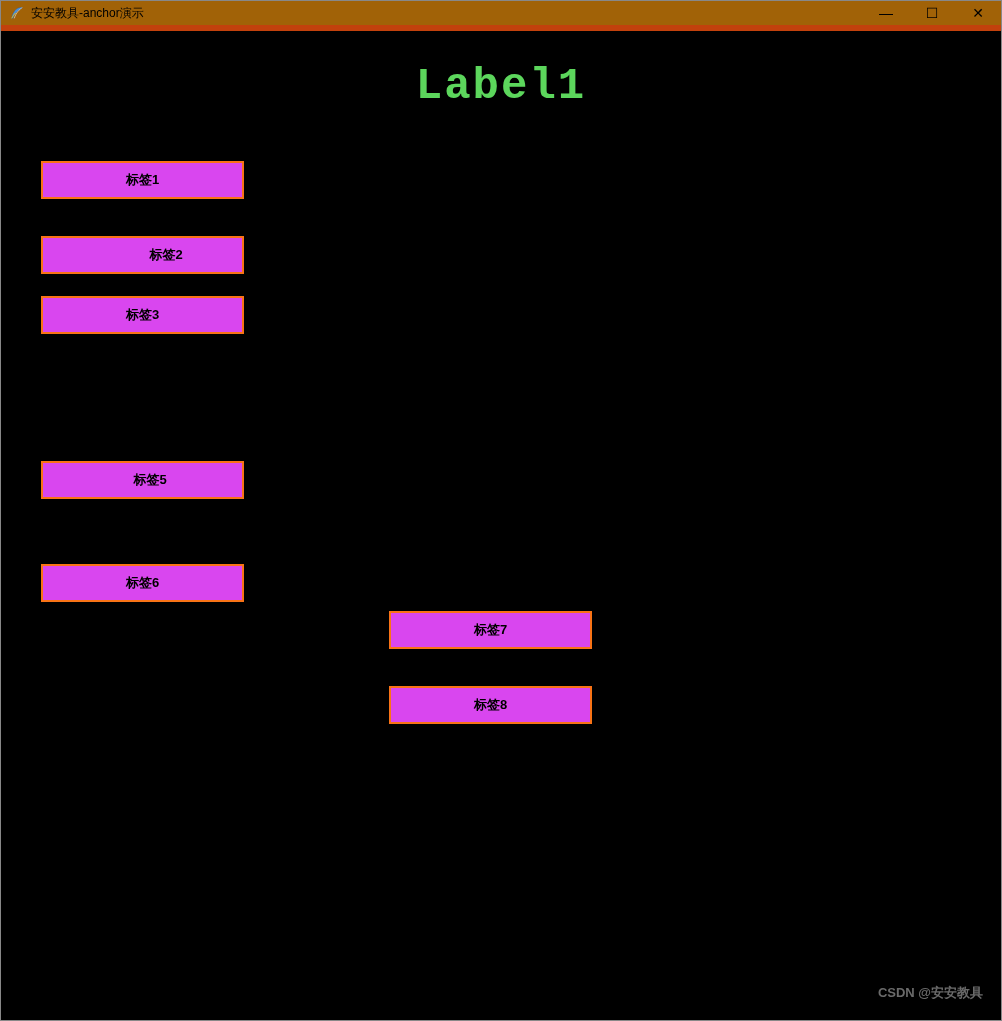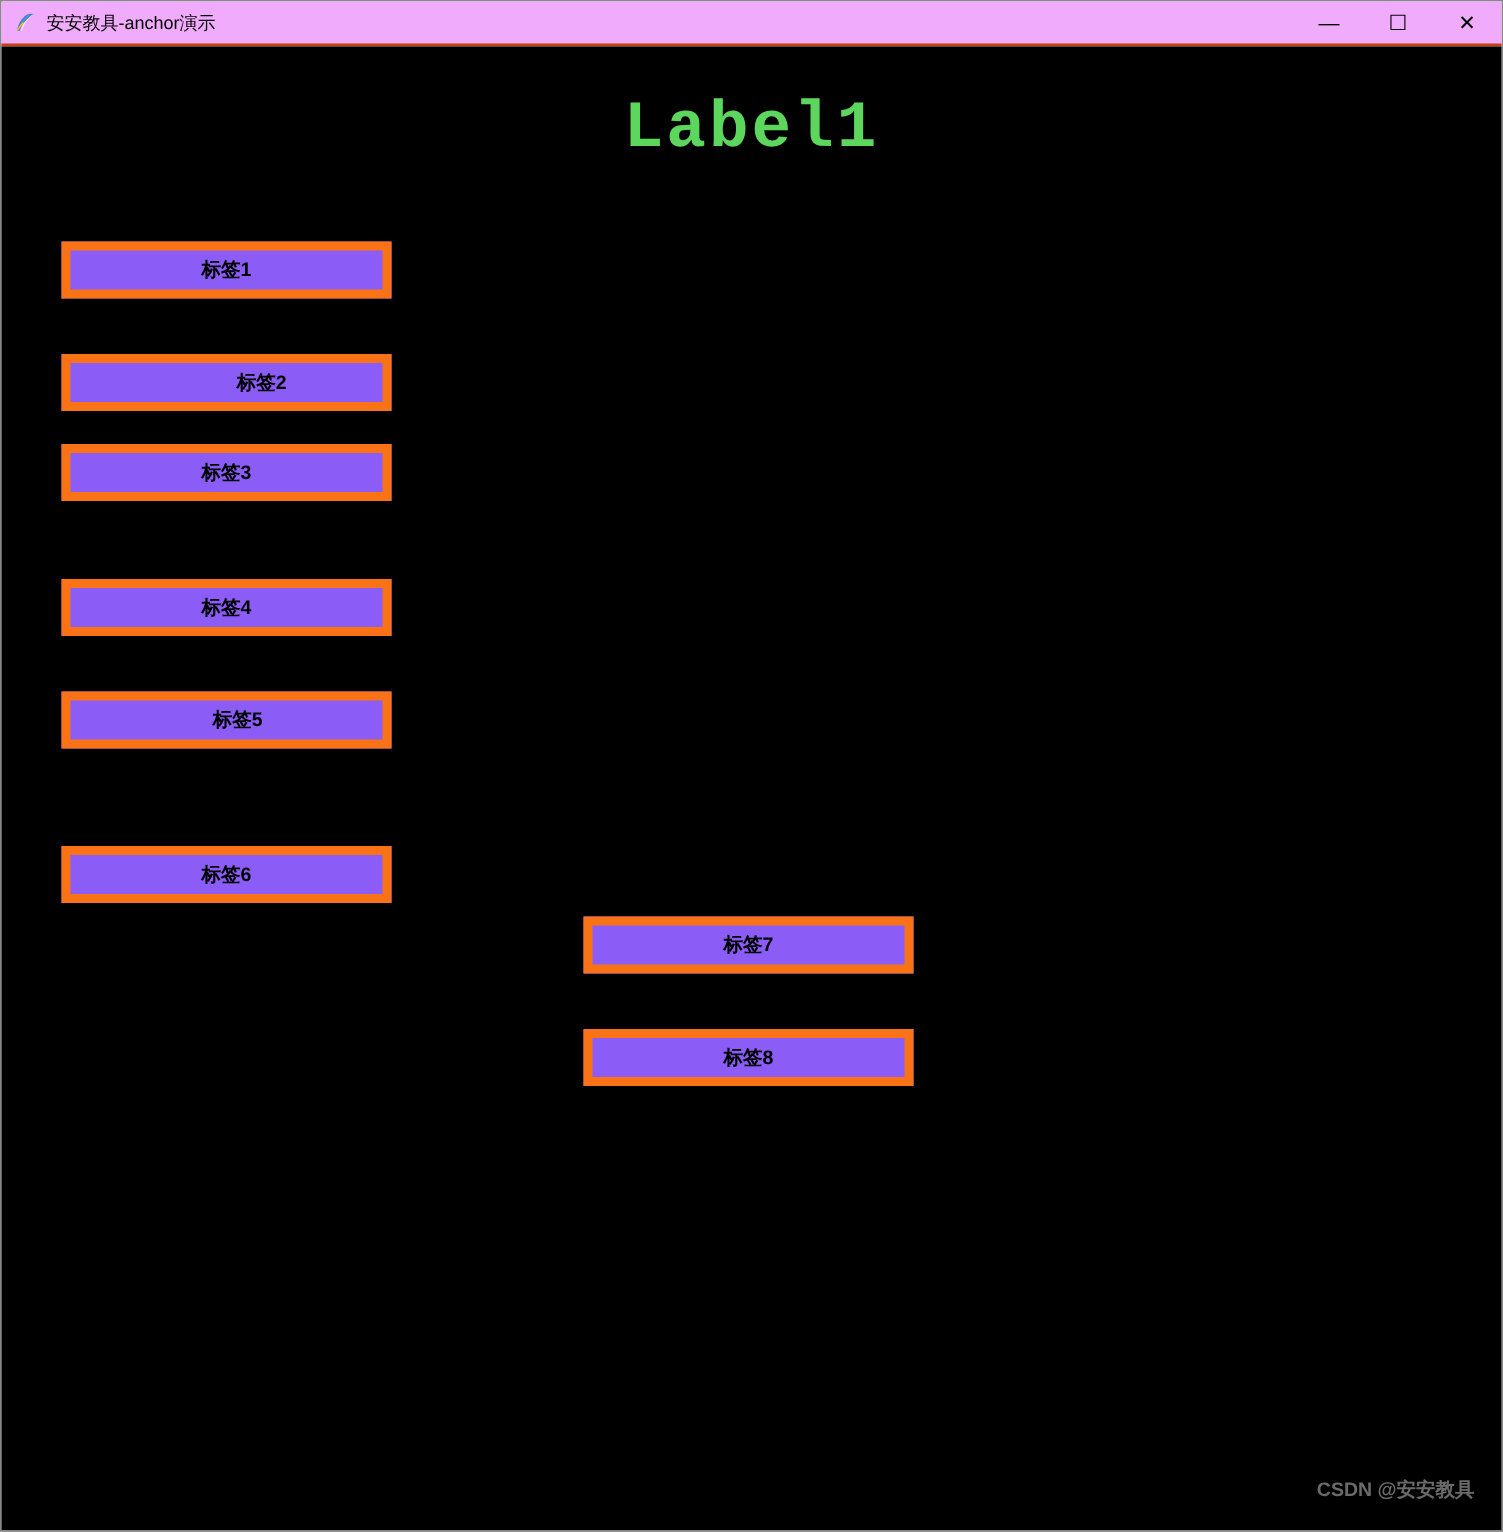--- a/index.html
+++ b/index.html
@@ -18,25 +18,25 @@
     .window {
       width: 1002px;
       height: 1021px;
       background: #fff;
       border: 1px solid #888;
       display: flex;
       flex-direction: column;
     }
     .titlebar {
       height: 30px;
-      background: #f0abfc;
+      background: #a16207;
       display: flex;
       align-items: center;
       padding-left: 8px;
-      border-bottom: 2px solid #c2410c;
+      border-bottom: 6px solid #c2410c;
       flex-shrink: 0;
     }
     .titlebar-icon {
       width: 16px;
       height: 16px;
       margin-right: 6px;
       display: inline-flex;
       align-items: center;
       justify-content: center;
     }
@@ -72,24 +72,24 @@
       top: 30px;
       left: 50%;
       transform: translateX(-50%);
       font-family: "Courier New", monospace;
       font-size: 44px;
       color: #5cd65c;
       letter-spacing: 2px;
     }
     .label-box {
       position: absolute;
-      width: 220px;
+      width: 203px;
       height: 38px;
-      background: #8b5cf6;
-      border: 6px solid #f97316;
+      background: #d946ef;
+      border: 2px solid #f97316;
       display: flex;
       align-items: center;
       justify-content: center;
       font-size: 13px;
       color: #000;
     }
     .label-1 { top: 130px; left: 40px; }
     .label-2 { top: 205px; left: 40px; padding-left: 47px; }
     .label-3 { top: 265px; left: 40px; }
     .label-4 { top: 355px; left: 40px; }
@@ -129,21 +129,20 @@
       <button class="titlebar-btn close">✕</button>
     </div>
   </div>
 
   <div class="content">
     <div class="main-label">Label1</div>
 
     <div class="label-box label-1">标签1</div>
     <div class="label-box label-2">标签2</div>
     <div class="label-box label-3">标签3</div>
-    <div class="label-box label-4">标签4</div>
     <div class="label-box label-5">标签5</div>
     <div class="label-box label-6">标签6</div>
     <div class="label-box label-7">标签7</div>
     <div class="label-box label-8">标签8</div>
 
     <div class="watermark">CSDN @安安教具</div>
   </div>
 </div>
 
 </body></html>

